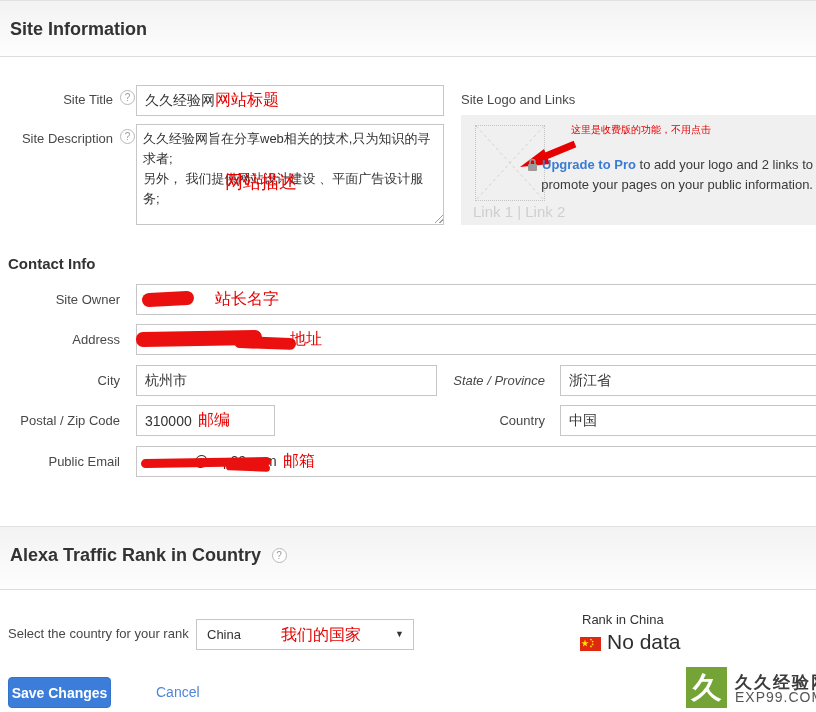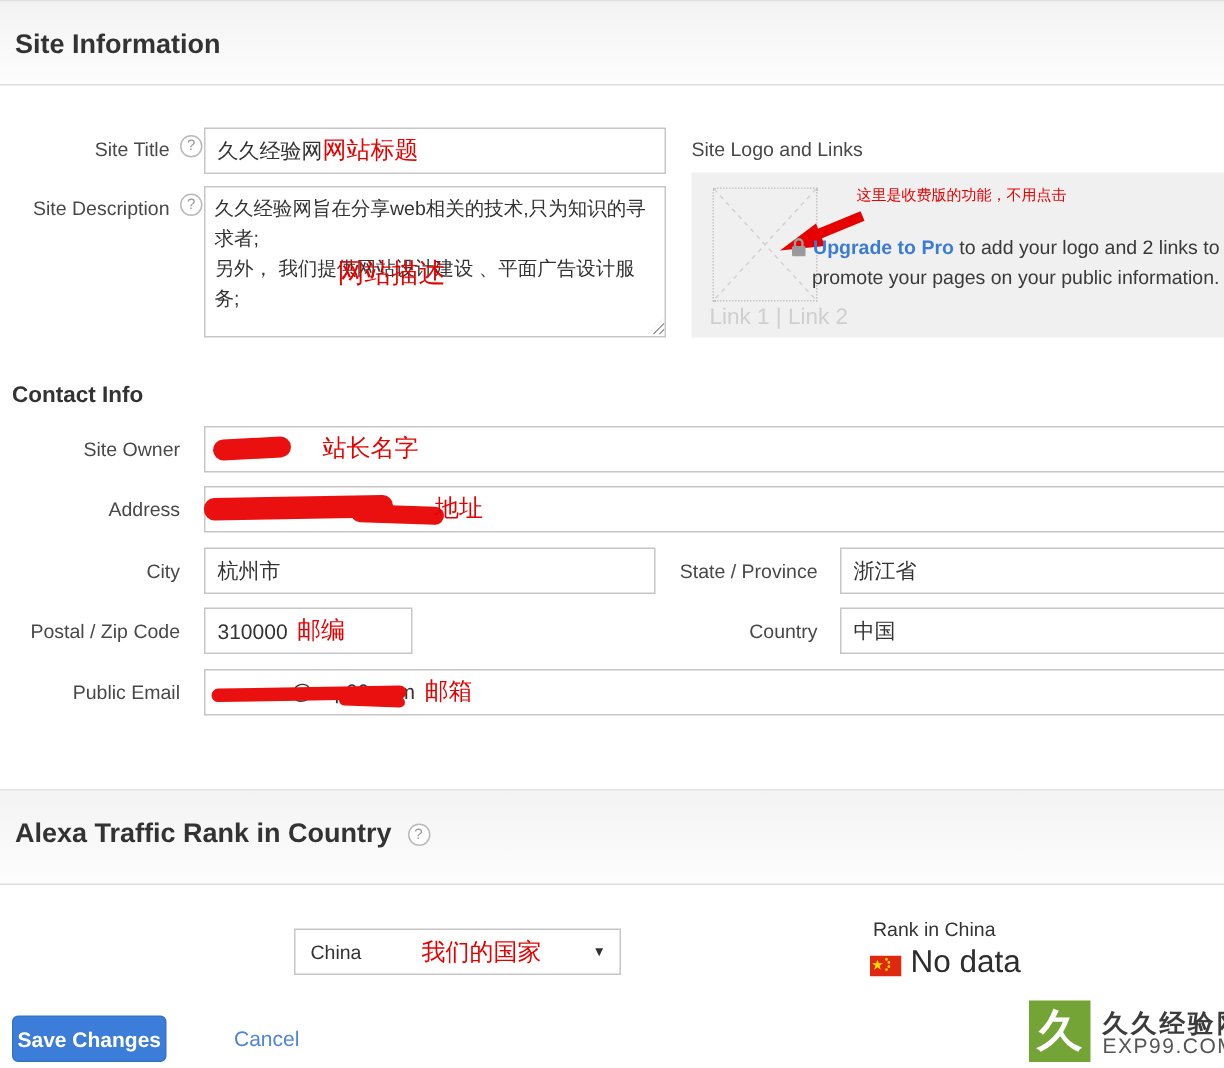--- a/index.html
+++ b/index.html
@@ -132,21 +132,21 @@
     <div class="blob" style="left:0px; top:7px; width:126px; height:15px; transform:rotate(-1deg);"></div>
     <div class="blob" style="left:98px; top:13px; width:62px; height:12px; transform:rotate(2deg);"></div>
     <span class="ann" style="left:154px; top:5px;">地址</span>
   </div>
 
   <div class="lbl" style="left:0; top:373px; width:120px;">
     <span>City</span></div>
   <div class="wrap" style="left:136px; top:365px; width:301px; height:31px;">
     <input type="text" value="杭州市" style="">
   </div>
-  <div class="lbl" style="left:425px; top:373px; width:120px;">
+  <div class="lbl" style="left:425px; top:373px; width:120px;font-style:italic;">
     <span>State / Province</span></div>
   <div class="wrap" style="left:560px; top:365px; width:266px; height:31px;">
     <input type="text" value="浙江省" style="">
   </div>
 
   <div class="lbl" style="left:0; top:413px; width:120px;">
     <span>Postal / Zip Code</span></div>
   <div class="wrap" style="left:136px; top:405px; width:139px; height:31px;">
     <input type="text" value="310000" style="">
     <span class="ann" style="left:62px; top:5px;">邮编</span>
@@ -165,20 +165,22 @@
     <div class="blob" style="left:5px; top:12px; width:130px; height:9px; border-radius:5px; transform:rotate(-1deg);"></div>
     <div class="blob" style="left:90px; top:18px; width:44px; height:7px; border-radius:4px; transform:rotate(2deg);"></div>
     <span class="ann" style="left:147px; top:5px;">邮箱</span>
   </div>
 
   <div class="band" style="top:526px; height:64px;">
     <h1>Alexa Traffic Rank in Country</h1>
     <span class="help" style="margin-left:6px;">?</span>
   </div>
 
+  <div class="lbl" style="left:8px; top:626px; text-align:left;">
+    <span>Select the country for your rank</span></div>
   <div class="select">
     <span class="val">China</span>
     <span class="ann" style="left:84px; top:5px;">我们的国家</span>
     <span class="arrow">▼</span>
   </div>
 
   <div class="rank-lbl">Rank in China</div>
   <div class="flag">
     <svg width="21" height="14" viewBox="0 0 21 14">
       <rect width="21" height="14" fill="#de2910"></rect>

